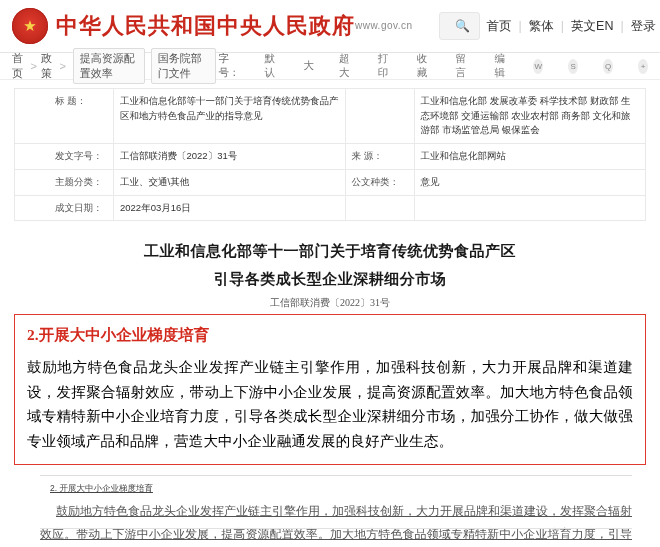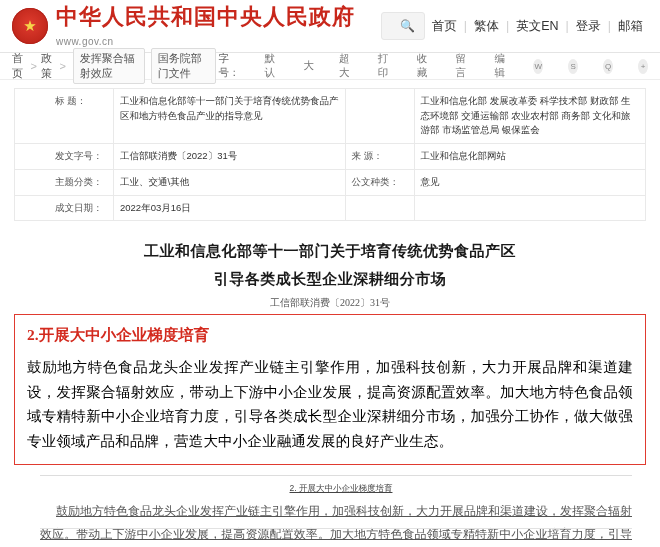--- a/index.html
+++ b/index.html
@@ -30,21 +30,21 @@
     width:36px;text-align:center;display:block;
   }
   .gov-title{
     font-family:"Liberation Serif","DejaVu Serif",serif;
     font-size:22px;font-weight:bold;color:#c8271b;
     letter-spacing:1px;line-height:1.1;white-space:nowrap;
   }
   .gov-url{
     font-size:10px;color:#8a8a8a;margin-top:6px;letter-spacing:.5px;
   }
-  .brand{display:flex;flex-direction:column;justify-content:flex-end;}
+  .brand{display:flex;justify-content:flex-end;}
   .search-box{
     margin-left:26px;flex:1;max-width:260px;height:26px;
     background:#f4f4f4;border:1px solid #e6e6e6;border-radius:3px;
     display:flex;align-items:center;padding:0 8px;
   }
   .search-box input{
     border:none;outline:none;background:transparent;
     font-size:11px;color:#555;width:100%;
     font-family:"Liberation Sans",sans-serif;
   }
@@ -127,21 +127,20 @@
 
   
   .quote{
     margin:10px 28px 0 40px;
     border-top:1px solid #ddd;
     padding-top:7px;
   }
   .quote .qh{
     font-size:8.5px;color:#444;text-decoration:underline;
     margin:0 0 5px 10px;
-    text-align:center;
   }
   .quote p{
     font-size:12px;color:#555;line-height:1.85;
     margin:0;text-align:justify;text-indent:16px;text-decoration:underline;
   }
   .bottomline{
     position:absolute;left:40px;right:28px;bottom:18px;
     border-top:1px solid #e2e2e2;height:0;
   }
 </style>
@@ -173,21 +172,21 @@
       <span class="sep">|</span>
       <a href="#">邮箱</a>
     </div>
   </div>
 
   <div class="crumbbar">
     <span class="crumb">首页</span>
     <span class="arrow">&gt;</span>
     <span class="crumb">政策</span>
     <span class="arrow">&gt;</span>
-    <span class="crumb active">发挥聚合辐射效应</span>
+    <span class="crumb active">提高资源配置效率</span>
     <span class="crumb active">国务院部门文件</span>
 
     <div class="tools">
       <span class="fs">字号：</span>
       <span>默认</span>
       <span>大</span>
       <span>超大</span>
       <span>打印</span>
       <span>收藏</span>
       <span>留言</span>

